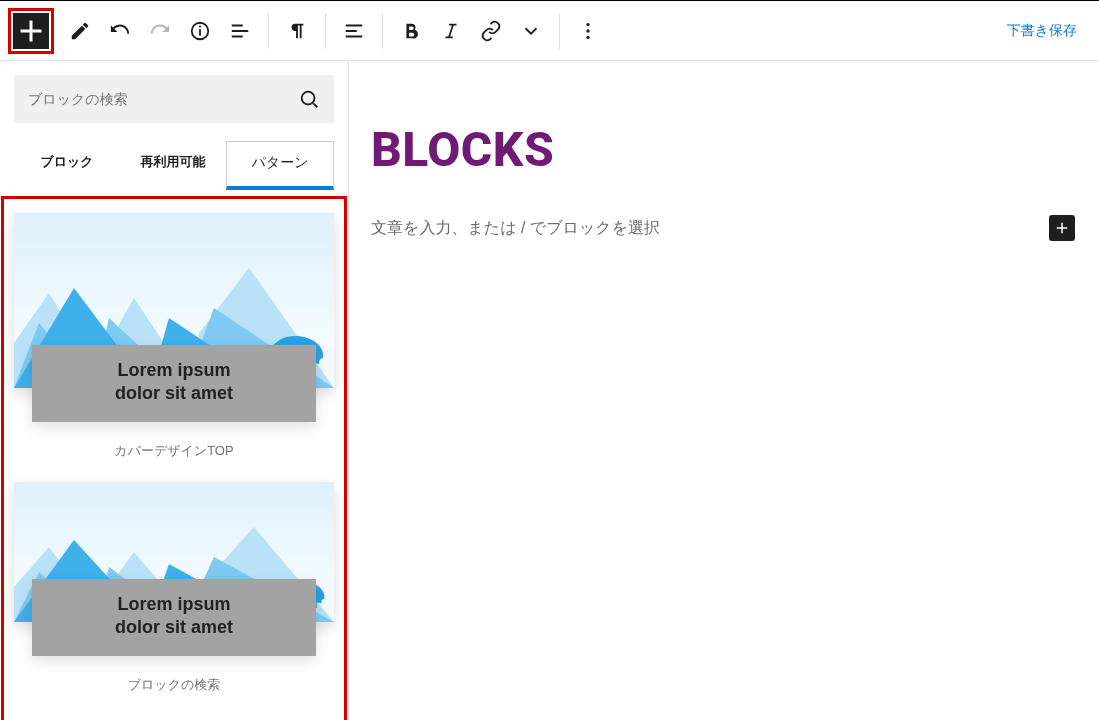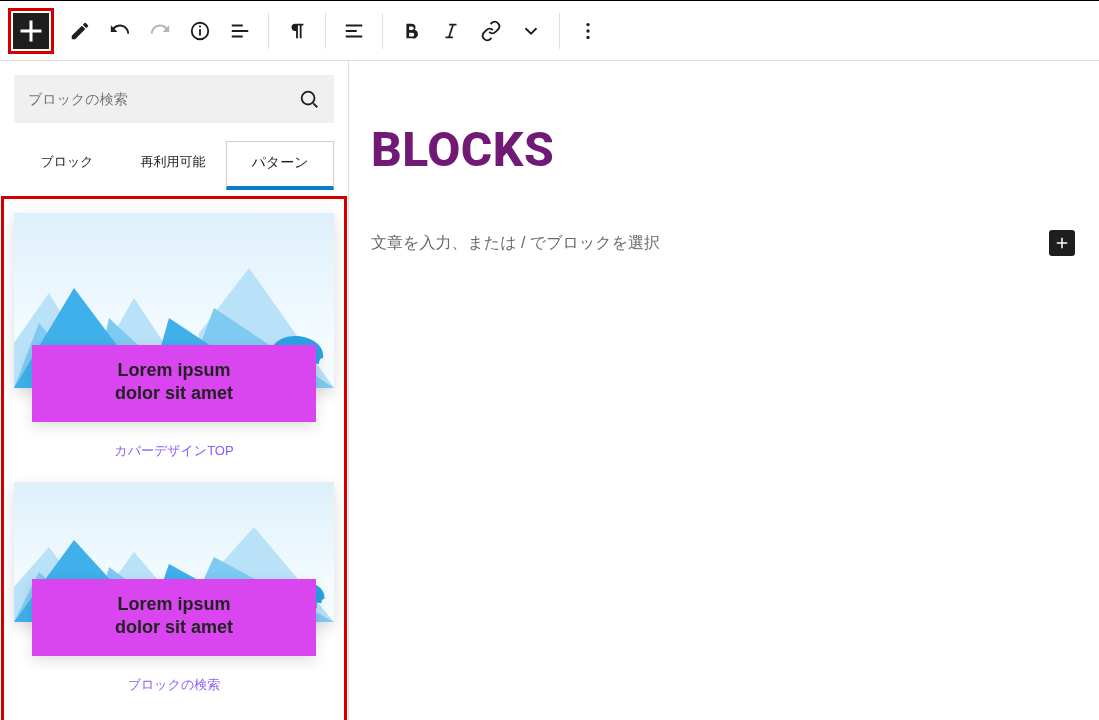--- a/index.html
+++ b/index.html
@@ -91,20 +91,21 @@
     display: flex;
     margin: 18px 14px 0 14px;
   }
   .tab {
     flex: 1;
     text-align: center;
     font-size: 14px;
     padding: 12px 0 14px 0;
     color: #1e1e1e;
     cursor: pointer;
+    font-weight: bold;
   }
   .tab.active {
     border: 1px solid #cdcdcd;
     border-bottom: 4px solid #0a7dd1;
     font-weight: 400;
   }
   .tab.small { font-size: 13px; }
 
   
   .pattern-panel {
@@ -145,55 +146,55 @@
   .mtn2 { fill: #7ecaf2; }
   .mtn3 { fill: #b9e1f7; }
   .bear {
     position: absolute;
     right: 10px; bottom: 10px;
     width: 70px; height: 46px;
   }
   .cover-label {
     position: absolute;
     left: 18px; right: 18px; bottom: -34px;
-    background: #d946ef;
+    background: #a3a3a3;
     padding: 14px 6px 18px 6px;
     text-align: center;
     box-shadow: 0 5px 14px rgba(0,0,0,0.12);
   }
   .cover-label h3 {
     font-size: 18px;
     font-weight: 700;
     line-height: 1.25;
     color: #222;
   }
   .pattern-caption {
     text-align: center;
     font-size: 13px;
-    color: #8b5cf6;
+    color: #737373;
     margin-top: 54px;
   }
 
   
   .canvas {
     flex: 1;
     position: relative;
     padding: 60px 24px 0 22px;
   }
   .canvas-title {
     font-size: 48px;
     font-weight: 800;
     color: #701a75;
     letter-spacing: 0.01em;
     font-family: -apple-system, BlinkMacSystemFont, "Segoe UI", Roboto, sans-serif;
   }
   .placeholder-row {
     display: flex;
     align-items: center;
-    margin-top: 52px;
+    margin-top: 37px;
     gap: 16px;
   }
   .placeholder-text {
     flex: 1;
     color: #6a6a6a;
     font-size: 16px;
   }
   .inline-plus {
     width: 26px; height: 26px;
     background: #1e1e1e;
@@ -279,20 +280,21 @@
     </div>
     <div class="tb-sep"></div>
     <div class="tb-btn">
       <svg viewBox="0 0 24 24">
           <circle cx="12" cy="5" r="1.8" fill="currentColor"></circle>
           <circle cx="12" cy="12" r="1.8" fill="currentColor"></circle>
           <circle cx="12" cy="19" r="1.8" fill="currentColor"></circle>
         </svg>
     </div>
   </div>
+  <div class="toolbar-right">下書き保存</div>
 </div>
 
 <div class="main">
 
   <div class="sidebar">
     <div class="searchbox">
       <input type="text" placeholder="ブロックの検索" style="">
       <svg class="search-icon" viewBox="0 0 24 24">
           <circle cx="11" cy="11" r="7" fill="none" stroke="currentColor" stroke-width="2"></circle>
           <path d="M21 21l-4.3-4.3" stroke="currentColor" stroke-width="2"></path>

